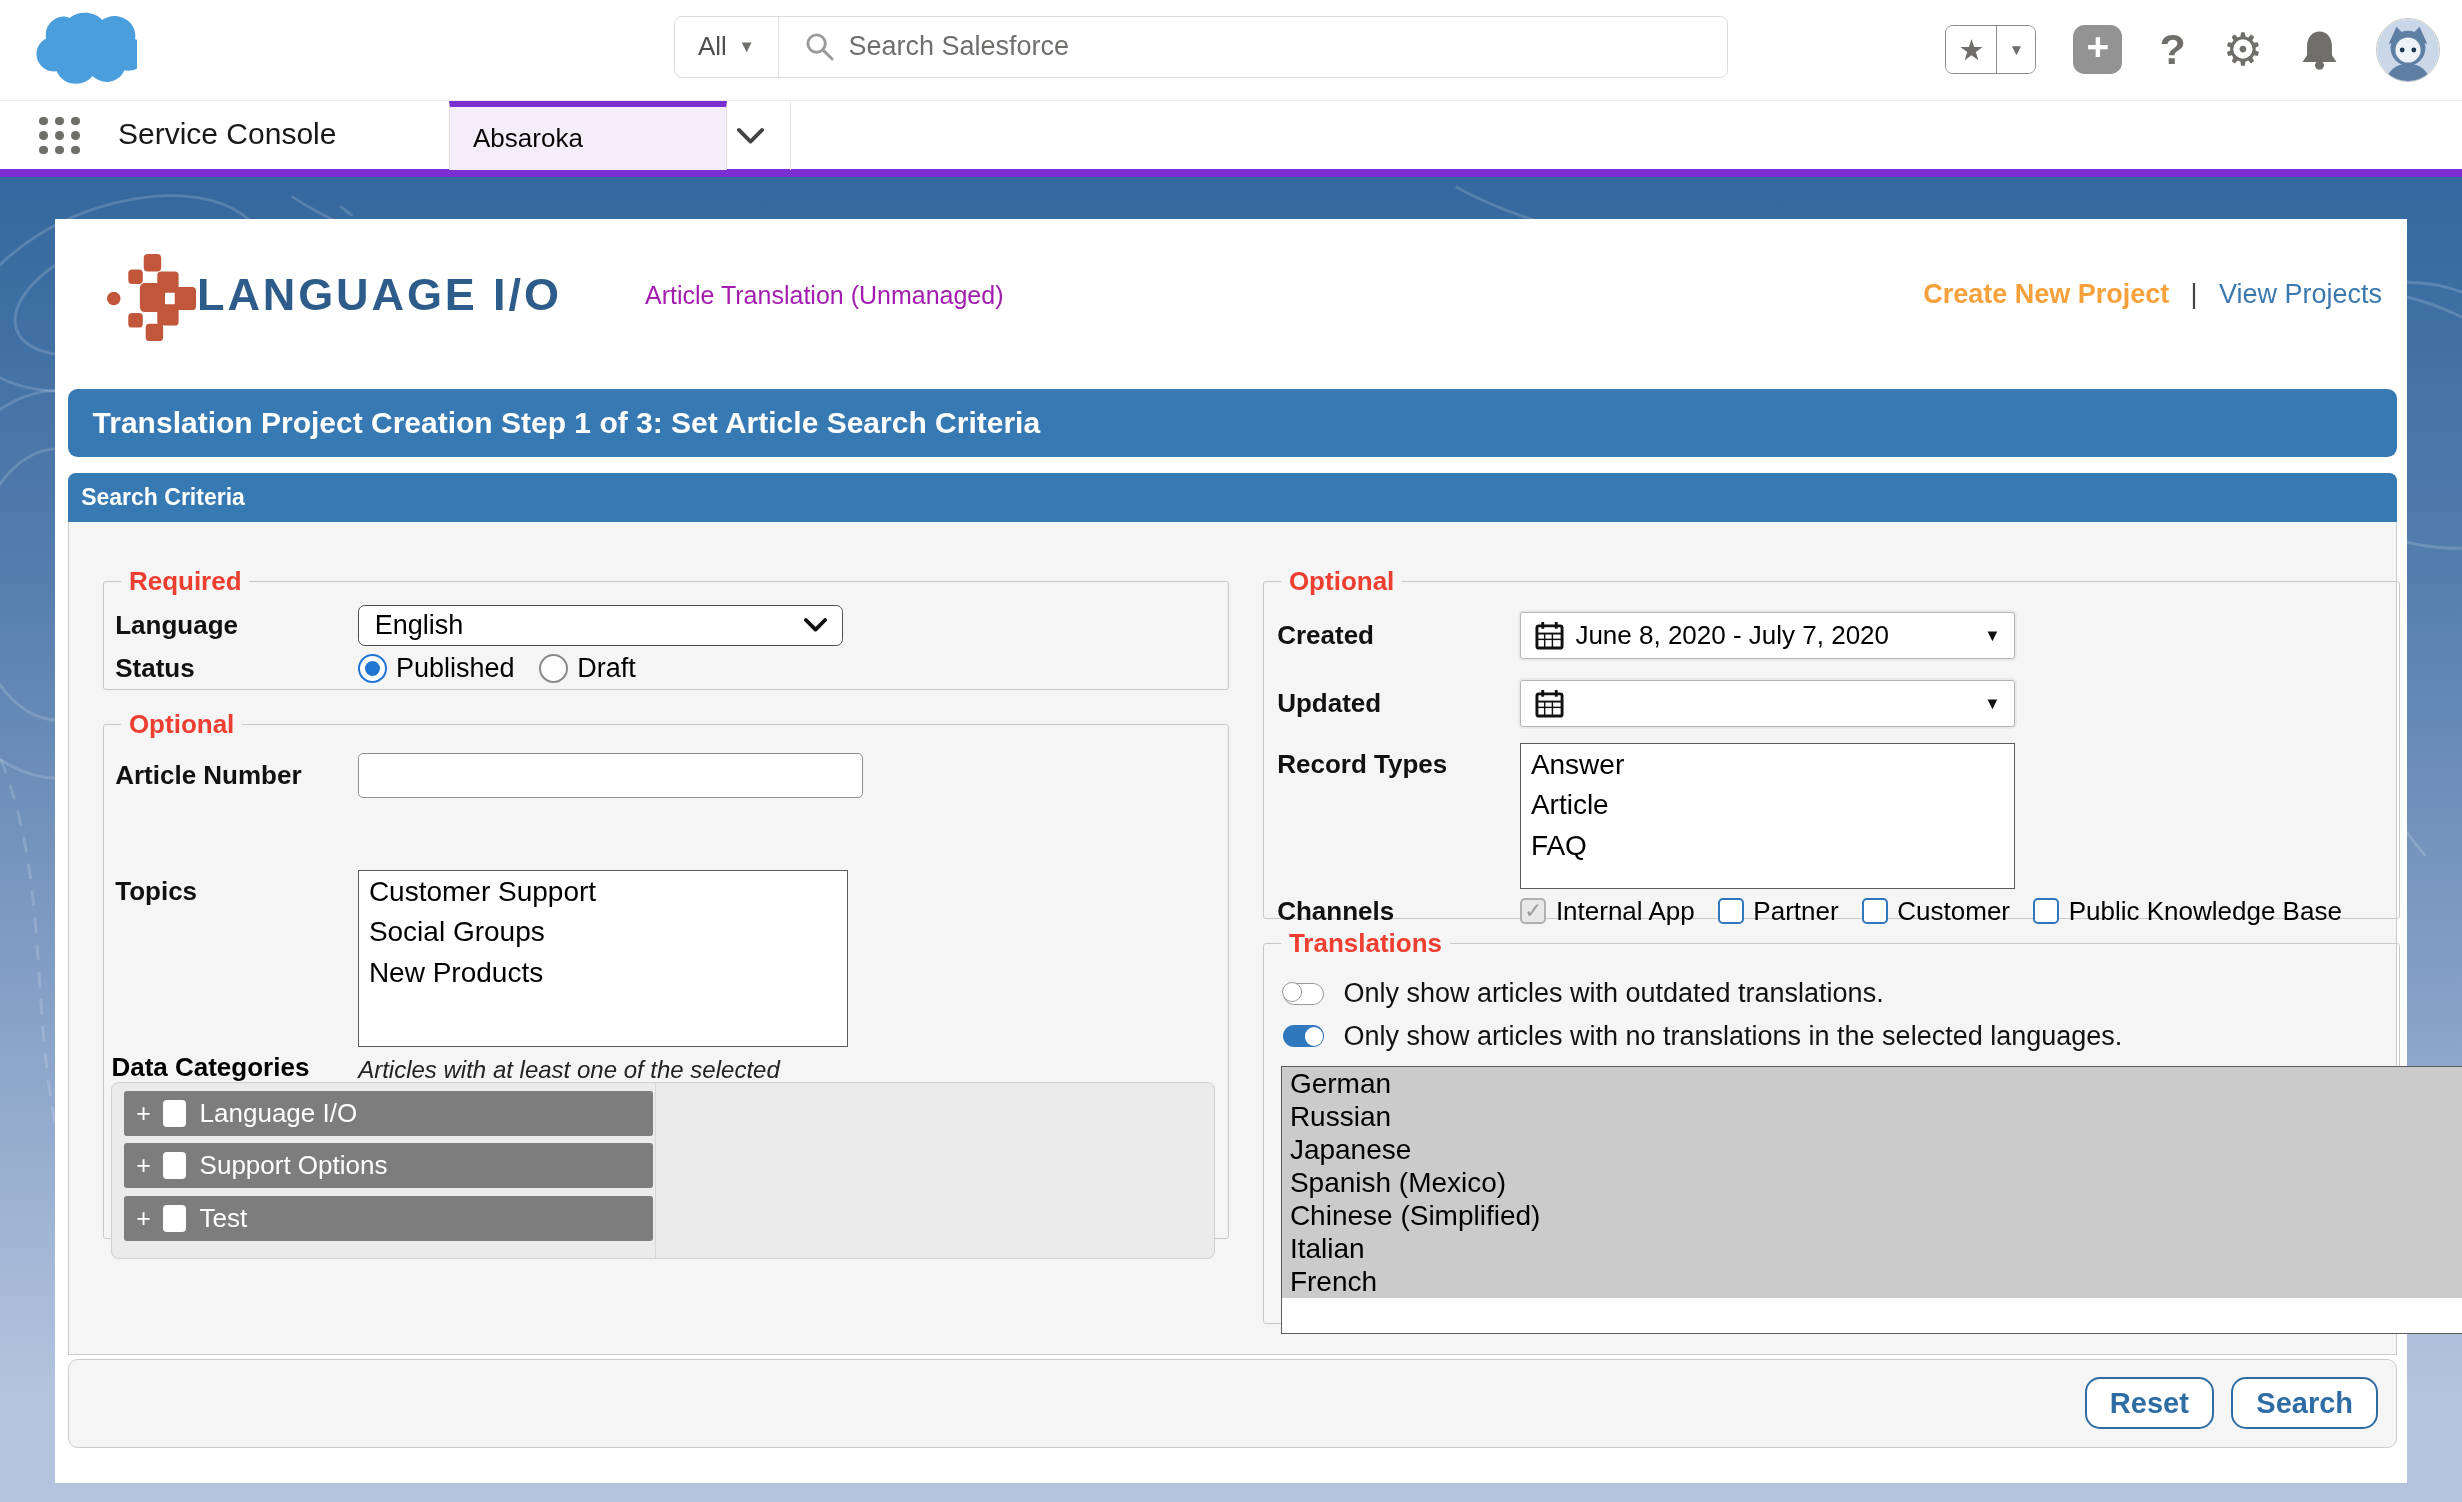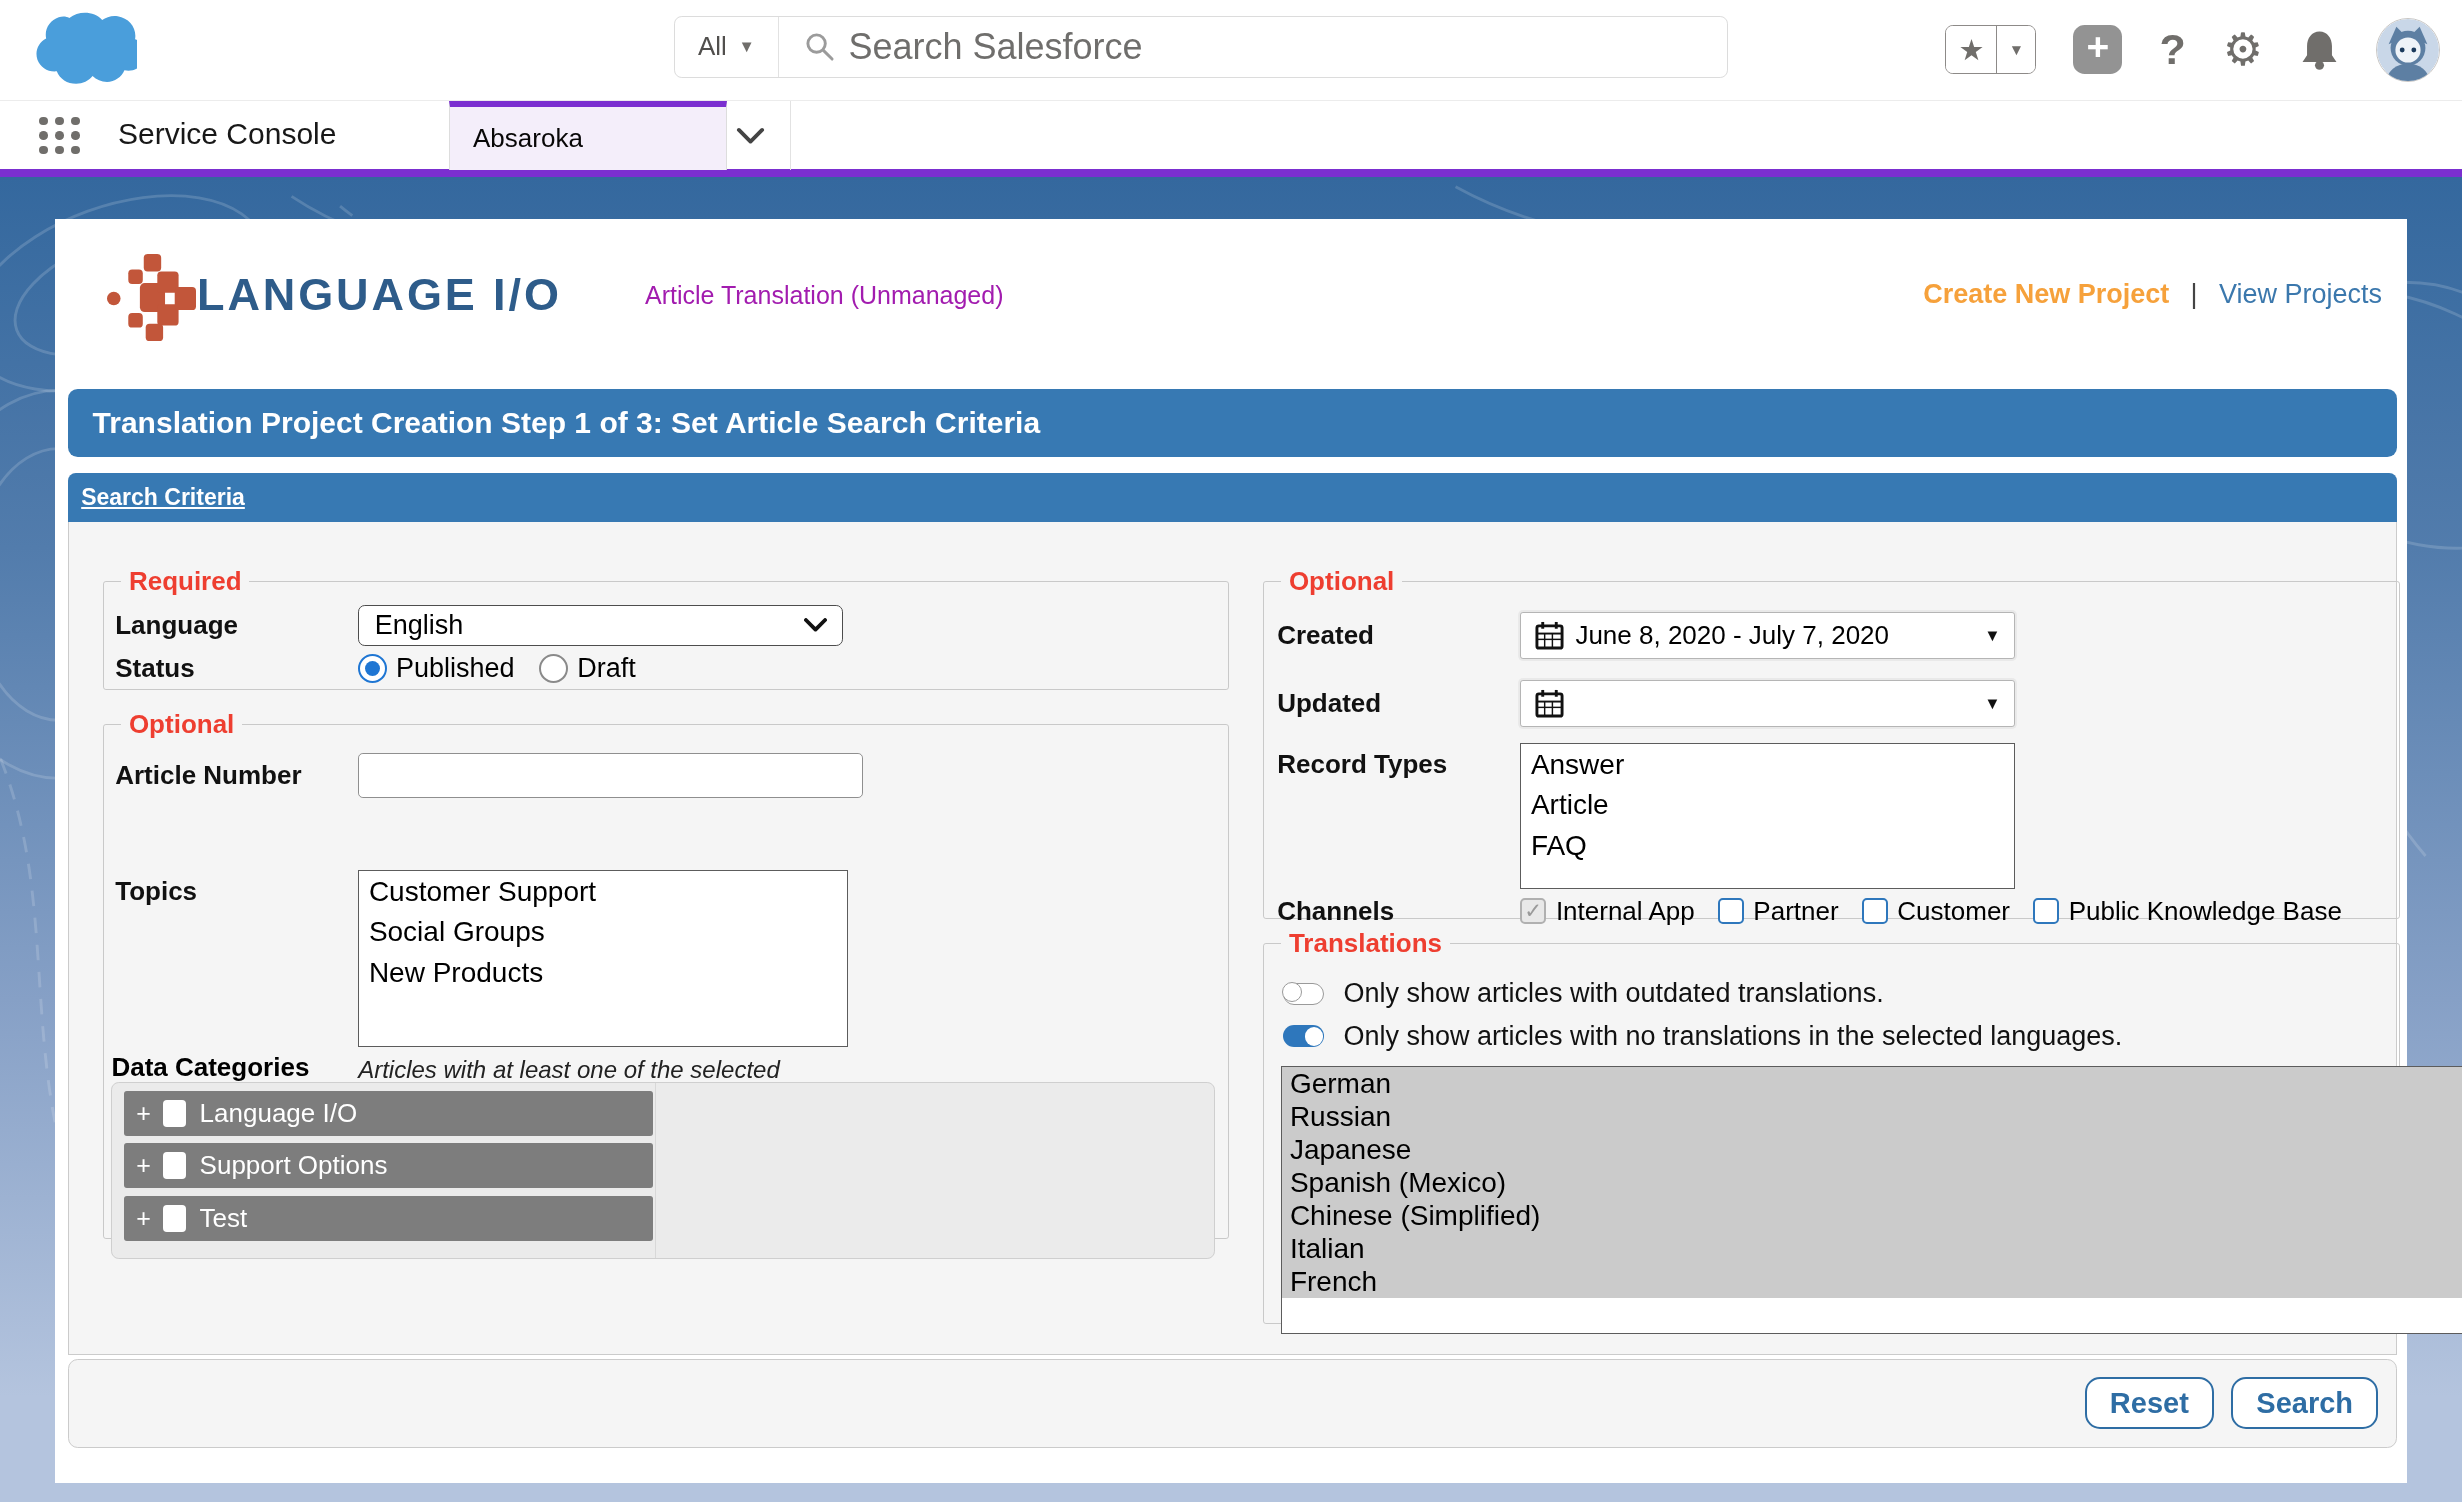--- a/index.html
+++ b/index.html
@@ -8,21 +8,21 @@
 
   
   .hdr { position:relative; height:100px; background:#fff; }
   .sf-cloud { position:absolute; left:21.3px; top:9.7px; }
   .gsearch { position:absolute; left:674px; top:15.5px; width:1054px; height:62px;
     border:1.9px solid #dcdcdc; border-radius:7.8px; display:flex; align-items:center; background:#fff; }
   .gsearch .scope { display:flex; align-items:center; gap:11.6px; padding:0 23px; height:100%;
     border-right:1.9px solid #e2e2e2; color:#514f4d; font-size:26px; cursor:pointer; }
   .gsearch .scope .tri { font-size:16.5px; color:#706e6b; }
   .gsearch .mag { margin:0 13.6px 0 25px; }
-  .gsearch input { border:none; outline:none; flex:1; font-size:36px; color:#3e3e3c;
+  .gsearch input { border:none; outline:none; flex:1; font-size:27px; color:#3e3e3c;
     font-family:"Liberation Sans", sans-serif; background:transparent; }
   .gsearch input::placeholder { color:#6f6e6c; }
   .hicons { position:absolute; right:23px; top:13.6px; height:72px; display:flex; align-items:center; gap:37px; }
   .favgrp { display:flex; border:1.9px solid #8d8a88; border-radius:7.8px; overflow:hidden; height:49px; }
   .favgrp .cell { display:flex; align-items:center; justify-content:center; color:#706e6b; background:#fff; cursor:pointer; }
   .favgrp .cell.star { width:50px; font-size:29px; }
   .favgrp .cell.caret { width:39px; border-left:1.9px solid #8d8a88; font-size:15.5px; }
   .plusbtn { width:49px; height:49px; border-radius:11.6px; background:#939393; color:#fff;
     font-size:39px; line-height:43px; text-align:center; font-weight:bold; cursor:pointer; }
   .qmark { font-size:43px; color:#706e6b; font-weight:bold; cursor:pointer; }
@@ -57,21 +57,21 @@
   .brandsub { position:absolute; left:590px; top:62px; font-size:25px; color:#a21caf; }
   .hdrlinks { position:absolute; right:25px; top:60px; font-size:27px; display:flex; gap:21.3px; align-items:center; }
   .lnk-create { color:#f6a13b; font-weight:bold; cursor:pointer; }
   .lnk-sep { color:#444; }
   .lnk-view { color:#3b78ad; cursor:pointer; }
 
   
   .titlebar { position:absolute; left:12.6px; top:170px; width:2329px; height:68px; background:#3779b3;
     border-radius:9.7px; color:#fff; font-weight:bold; font-size:30px; line-height:68px; padding-left:25px; }
   .scbar { position:absolute; left:12.6px; top:254px; width:2329px; height:61px; background:#3779b3;
-    border-radius:7.8px 7.8px 0 0; color:#fff; font-weight:bold; font-size:23px; line-height:49px; padding-left:13.6px;text-decoration:underline; }
+    border-radius:7.8px 7.8px 0 0; color:#fff; font-weight:bold; font-size:23px; line-height:49px; padding-left:13.6px; }
 
   
   .critbox { position:absolute; left:12.6px; top:303px; width:2329px; height:833px;
     background:#f5f5f5; border:1px solid #cbcbcb; border-top:none; }
 
   fieldset { position:absolute; border:1.9px solid #c9c9c9; border-radius:2.9px; background:transparent; }
   legend { color:#ee3e30; font-weight:bold; font-size:26px; margin-left:17.5px; padding:0 7.8px; }
 
   .fs-req   { left:34px;   top:44px;  width:1126px; height:124px; }
   .fs-optl  { left:34px;   top:187px; width:1126px; height:530px; }

